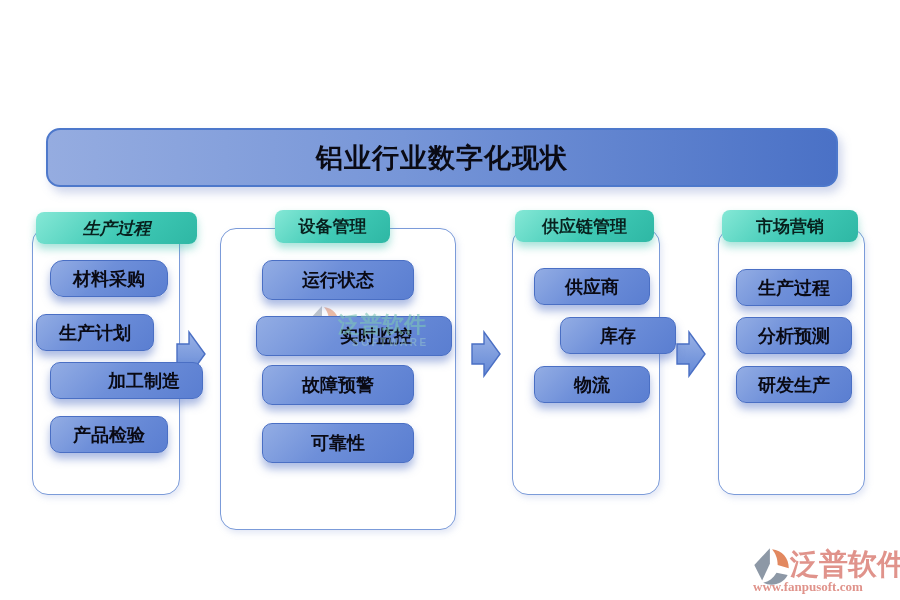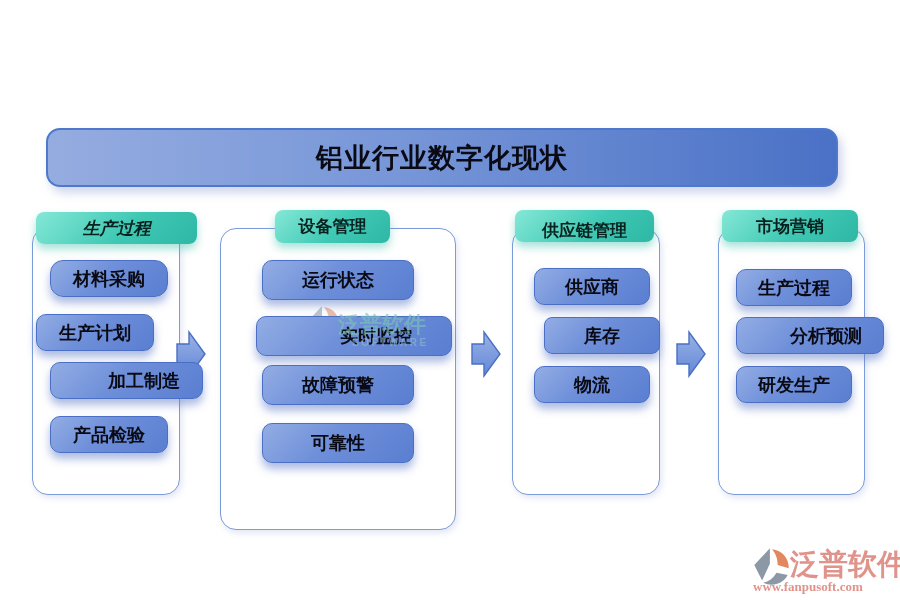--- a/index.html
+++ b/index.html
@@ -36,21 +36,21 @@
   .hdr {
     position:absolute; border-radius:8px;
     background:linear-gradient(135deg,#85E8D6 0%,#3FC9B5 55%,#2EB7A4 100%);
     box-shadow:0 5px 8px rgba(60,190,170,0.45);
     display:flex; align-items:center; justify-content:center;
     font-size:17px; font-weight:bold; color:#08211e;
     z-index:3;
   }
   #h1 { left:36px;  top:212px; width:161px; height:32px;font-style:italic; }
   #h2 { left:275px; top:210px; width:115px; height:33px; }
-  #h3 { left:515px; top:210px; width:139px; height:32px;align-items:flex-end; }
+  #h3 { left:515px; top:210px; width:139px; height:32px; }
   #h4 { left:722px; top:210px; width:136px; height:32px; }
 
   
   .btn {
     position:absolute; border-radius:10px;
     background:linear-gradient(135deg,#93ADE4 0%,#6E8FD9 45%,#5A7ED1 100%);
     border:1.6px solid #4A6FC4;
     box-shadow:0 6px 9px rgba(90,120,200,0.5);
     display:flex; align-items:center; justify-content:center;
     font-size:18px; font-weight:bold; color:#0a0a14;
@@ -60,25 +60,25 @@
   #b12 { left:36px;  top:314px; width:116px; height:35px; }
   #b13 { left:50px;  top:362px; width:116px; height:35px;padding-left:35px; }
   #b14 { left:50px;  top:416px; width:116px; height:35px; }
 
   #b21 { left:262px; top:260px; width:150px; height:38px; }
   #b22 { left:256px; top:316px; width:150px; height:38px;padding-left:44px; }
   #b23 { left:262px; top:365px; width:150px; height:38px; }
   #b24 { left:262px; top:423px; width:150px; height:38px; }
 
   #b31 { left:534px; top:268px; width:114px; height:35px; }
-  #b32 { left:544px; top:317px; width:114px; height:35px;border-radius:8px; }
+  #b32 { left:560px; top:317px; width:114px; height:35px; }
   #b33 { left:534px; top:366px; width:114px; height:35px; }
 
   #b41 { left:736px; top:269px; width:114px; height:35px; }
-  #b42 { left:736px; top:317px; width:114px; height:35px;padding-left:32px; }
+  #b42 { left:736px; top:317px; width:114px; height:35px; }
   #b43 { left:736px; top:366px; width:114px; height:35px; }
 
   
   .arrow { position:absolute; top:330px; width:30px; height:48px; z-index:1; }
   #a1 { left:176px; }
   #a2 { left:471px; }
   #a3 { left:676px; }
 
   
   .wm-logo-center { position:absolute; left:306px; top:304px; width:34px; height:36px; opacity:0.55; z-index:1; }

